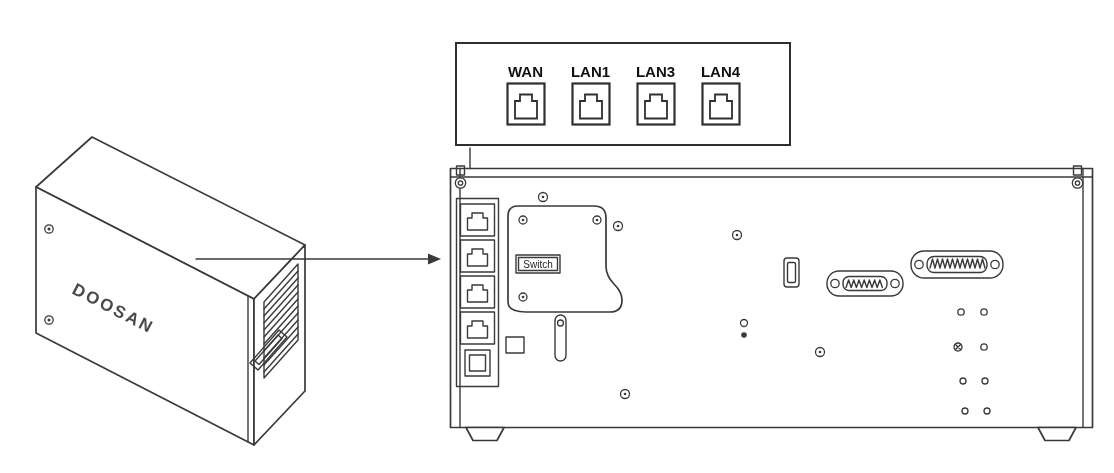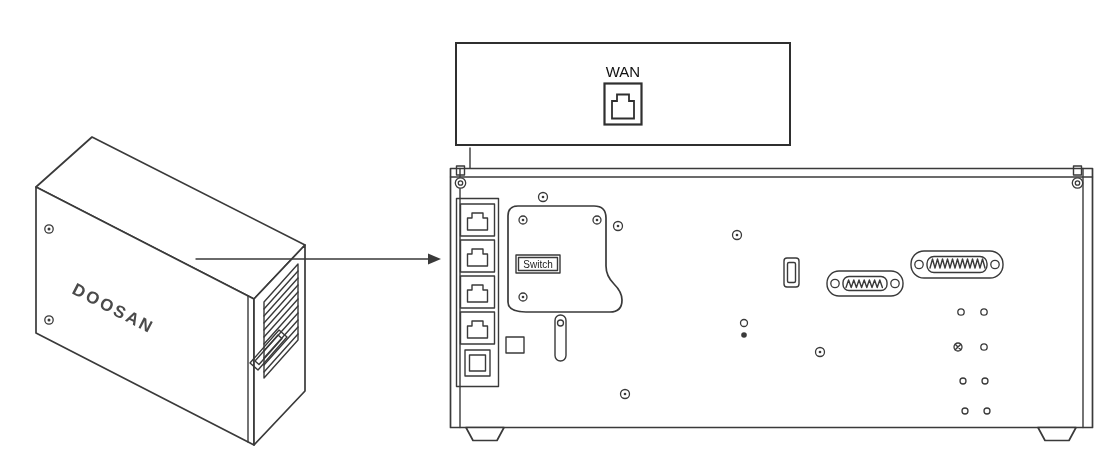--- a/index.html
+++ b/index.html
@@ -14,21 +14,21 @@
   .diagram-svg{position:absolute;left:0;top:0;z-index:1;}
   
   .callout{
     position:absolute;left:455px;top:42px;width:336px;height:104px;
     border:2px solid #2f2f2f;background:#ffffff;
     display:flex;align-items:center;justify-content:center;gap:8px;
     z-index:2;box-sizing:border-box;
   }
   .port{display:flex;flex-direction:column;align-items:center;width:57px;}
   .port-label{
-    font-weight:normal;font-size:15px;line-height:17px;color:#111111;
+    font-weight:bold;font-size:15px;line-height:17px;color:#111111;
     margin-bottom:2px;white-space:nowrap;
   }
   .port-icon rect{stroke:#2f2f2f;stroke-width:2.2;fill:none;}
   .port-icon path{stroke:#2f2f2f;stroke-width:1.8;fill:none;}
   
   .ln{stroke:#3a3a3a;fill:none;stroke-width:1.4;stroke-linejoin:round;stroke-linecap:round;}
   .ln-thick{stroke:#3a3a3a;fill:#ffffff;stroke-width:1.7;stroke-linejoin:round;}
   .filldark{fill:#3a3a3a;stroke:none;}
   .screw{stroke:#3a3a3a;fill:#ffffff;stroke-width:1.3;}
   .screwdot{fill:#3a3a3a;stroke:none;}
@@ -42,20 +42,41 @@
   }
 </style>
 </head>
 <body>
 
 <div class="stage">
 
   <div class="callout">
     <div class="port">
       <span class="port-label">WAN</span>
+      <svg class="port-icon" width="40" height="44" viewBox="0 0 40 44">
+        <rect x="1.5" y="1.5" width="37" height="41"></rect>
+        <path d="M9,36.5 V19 H14 V12.5 H26 V19 H31 V36.5 Z"></path>
+      </svg>
+    </div>
+    <div class="port">
+      <span class="port-label">LAN1</span>
+      <svg class="port-icon" width="40" height="44" viewBox="0 0 40 44">
+        <rect x="1.5" y="1.5" width="37" height="41"></rect>
+        <path d="M9,36.5 V19 H14 V12.5 H26 V19 H31 V36.5 Z"></path>
+      </svg>
+    </div>
+    <div class="port">
+      <span class="port-label">LAN3</span>
+      <svg class="port-icon" width="40" height="44" viewBox="0 0 40 44">
+        <rect x="1.5" y="1.5" width="37" height="41"></rect>
+        <path d="M9,36.5 V19 H14 V12.5 H26 V19 H31 V36.5 Z"></path>
+      </svg>
+    </div>
+    <div class="port">
+      <span class="port-label">LAN4</span>
       <svg class="port-icon" width="40" height="44" viewBox="0 0 40 44">
         <rect x="1.5" y="1.5" width="37" height="41"></rect>
         <path d="M9,36.5 V19 H14 V12.5 H26 V19 H31 V36.5 Z"></path>
       </svg>
     </div>
   </div>
 
   <svg class="diagram-svg" width="1114" height="473" viewBox="0 0 1114 473">
     <defs>
       <g id="rj45s">

